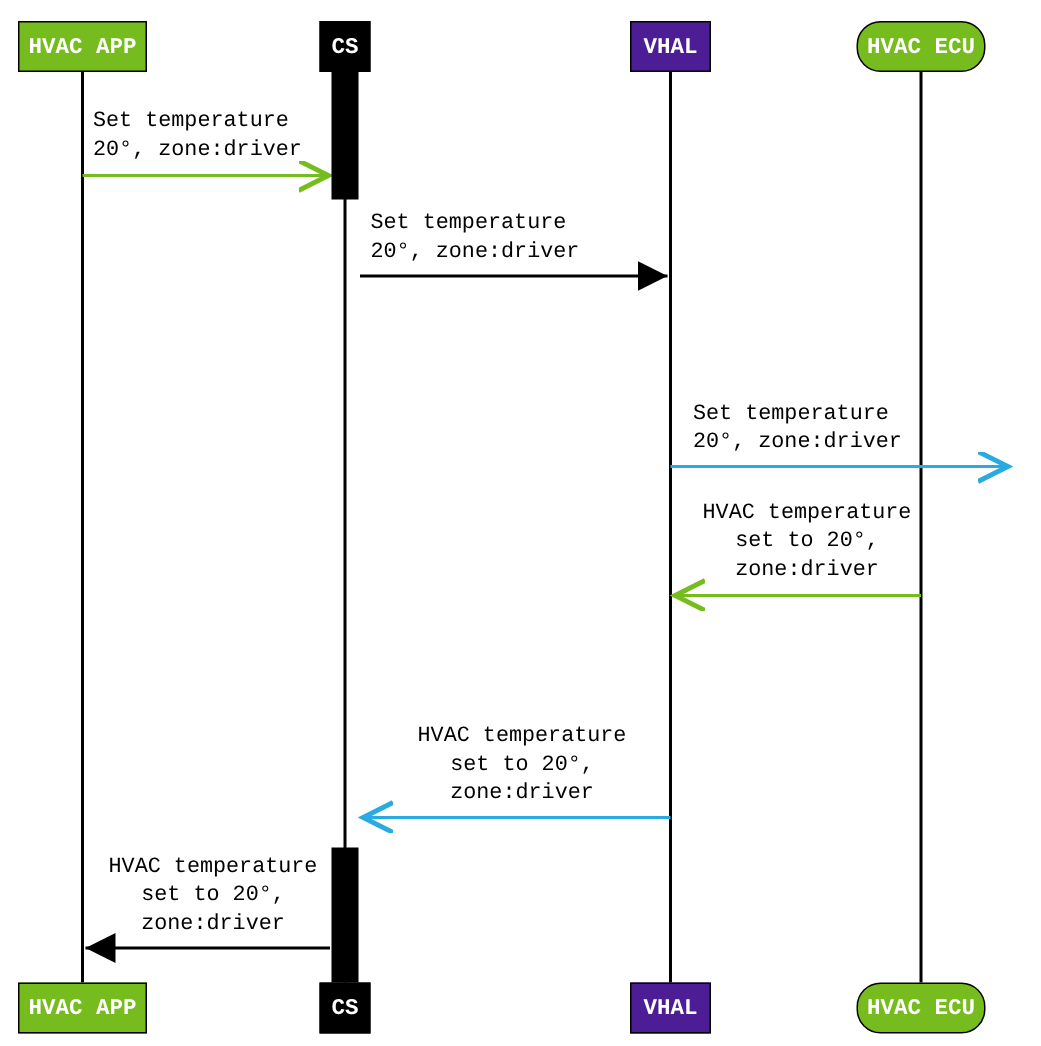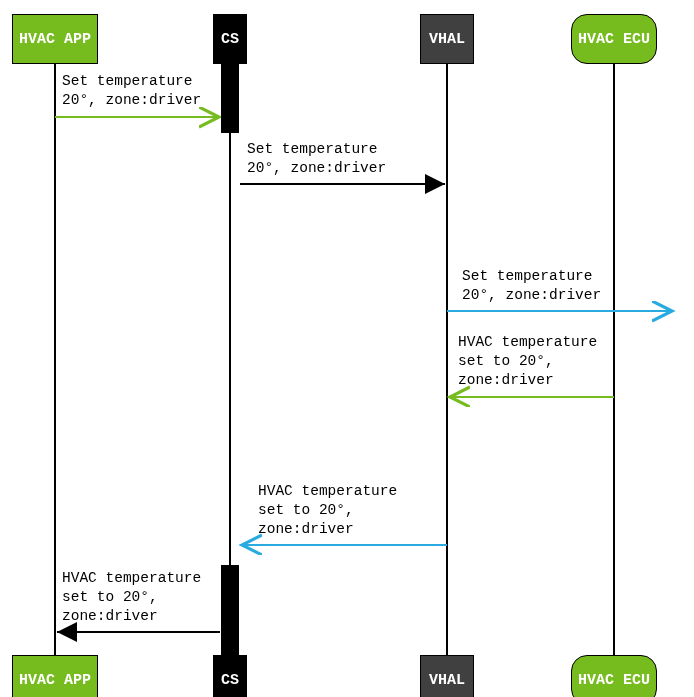--- a/index.html
+++ b/index.html
@@ -15,40 +15,40 @@
   }
   svg { display: block; }
   .pt-box {
     position: absolute;
     color: #fff;
     font-size: 15px;
     font-weight: 600;
     display: flex;
     align-items: center;
     justify-content: center;
-    height: 50px;
+    height: 34px;
     border: 1px solid #000;
     box-sizing: border-box;
   }
   .pt-hvac-app { background: #77bc1f; }
   .pt-cs       { background: #000; }
-  .pt-vhal     { background: #404040; text-align: center; }
+  .pt-vhal     { background: #4c1d95; text-align: center; }
   .pt-ecu      { background: #77bc1f; border-radius: 16px; }
 
   .activation {
     position: absolute;
     background: #000;
     width: 18px;
   }
 
   .msg-label {
     position: absolute;
     font-size: 14.5px;
     line-height: 1.3;
-    text-align: left;
+    text-align: center;
     white-space: nowrap;
   }
 </style>
 </head>
 <body>
 
 <div class="stage">
 
   <div class="pt-box pt-hvac-app" style="left:12px;  top:14px; width:86px;">HVAC APP</div>
   <div class="pt-box pt-cs" style="left:213px; top:14px; width:34px;">CS</div>

